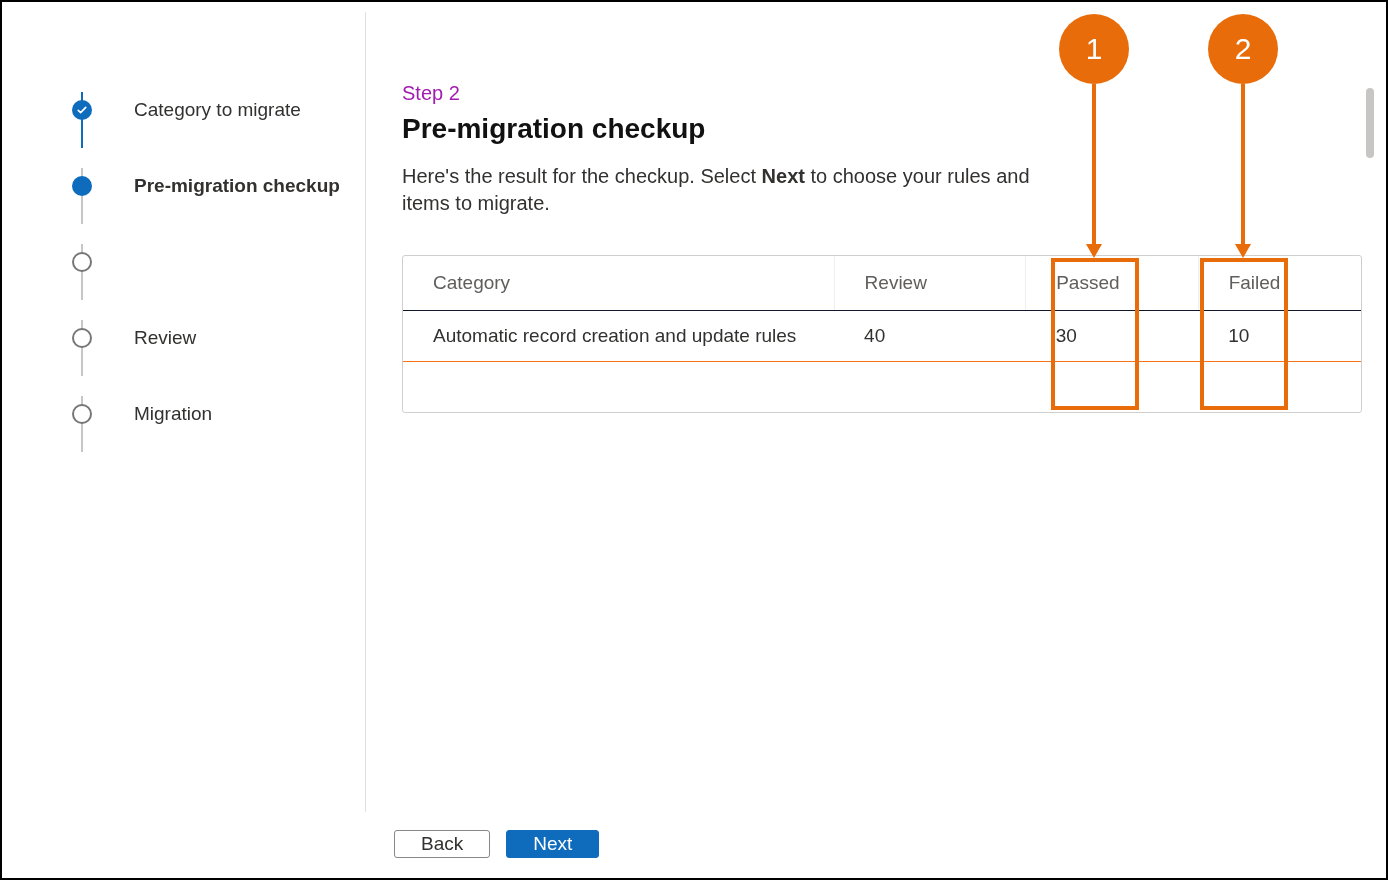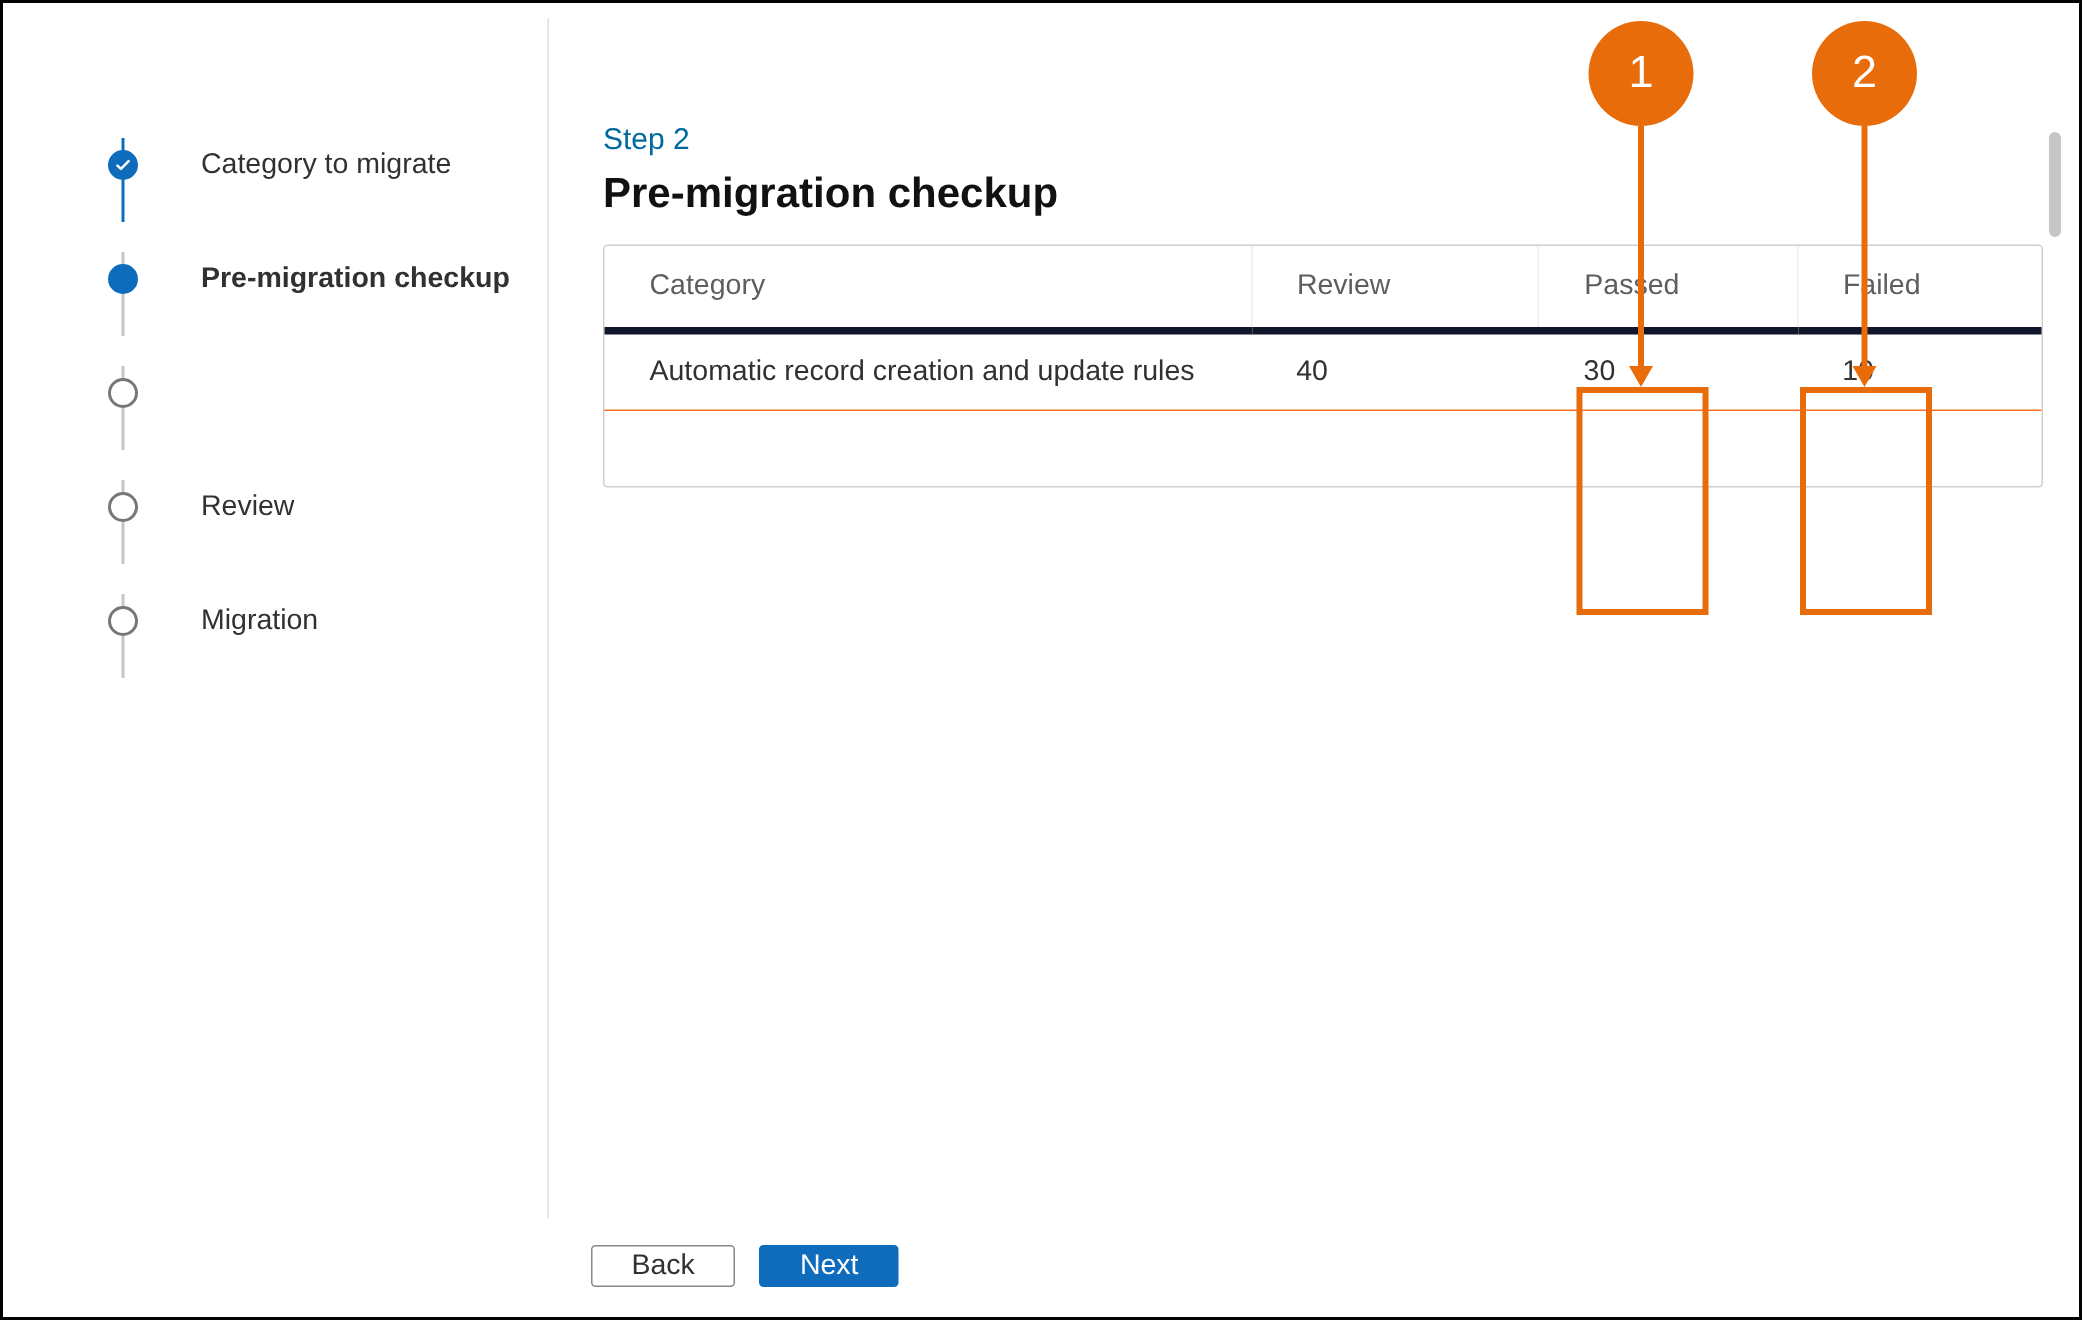--- a/index.html
+++ b/index.html
@@ -45,33 +45,33 @@
     .step.current .label { font-weight: 600; }
     .step.done .connector { background: #0f6cbd; }
 
     .vline {
       position: absolute; left: 363px; top: 10px; width: 1px; height: 800px;
       background: #e1dfdd;
     }
 
     
     .main { position: absolute; left: 400px; top: 80px; right: 20px; }
-    .stepnum { font-size: 20px; color: #0369a1; margin-bottom: 8px; }
+    .stepnum { font-size: 20px; color: #a21caf; margin-bottom: 8px; }
     .title { font-size: 28px; font-weight: 600; color: #111; margin-bottom: 18px; }
     .desc  { font-size: 20px; color: #323130; max-width: 640px; line-height: 1.35; margin-bottom: 38px; }
     .desc b { font-weight: 700; }
 
     .panel {
       border: 1px solid #d1cfce; border-radius: 3px; background: #fff;
       width: 960px;
     }
     table { width: 100%; border-collapse: collapse; font-size: 19px; table-layout: fixed; }
     thead th {
       text-align: left; color: #605e5c; font-weight: 400;
-      padding: 16px 0 16px 30px; border-bottom: 5px solid #0f172a; border-left: 1px solid #eee;
+      padding: 16px 0 16px 30px; border-bottom: 1px solid #0f172a; border-left: 1px solid #eee;
     }
     thead th:first-child { border-left: none; }
     tbody td {
       padding: 14px 0 14px 30px; border-top: 1px solid #eee;
     }
     tbody tr:first-child td { border-top: none; }
     tbody tr { border-bottom: 1px solid #f97316; }
     th.col-cat, td.col-cat { width: 45%; }
     th.col-total, td.col-total { width: 20%; }
     th.col-pass, td.col-pass { width: 18%; }
@@ -149,20 +149,23 @@
         <span class="label">Migration</span>
       </div>
     </div>
   </div>
 
   <div class="vline"></div>
 
   <div class="main">
     <div class="stepnum">Step 2</div>
     <div class="title">Pre-migration checkup</div>
+    <div class="desc">
+      <span>Here's the result for the checkup. Select </span><b>Next</b><span> to choose your rules and items to migrate.</span>
+    </div>
 
     <div class="panel">
       <table>
         <thead>
           <tr>
             <th class="col-cat">Category</th>
             <th class="col-total">Review</th>
             <th class="col-pass">Passed</th>
             <th class="col-fail">Failed</th>
           </tr>

